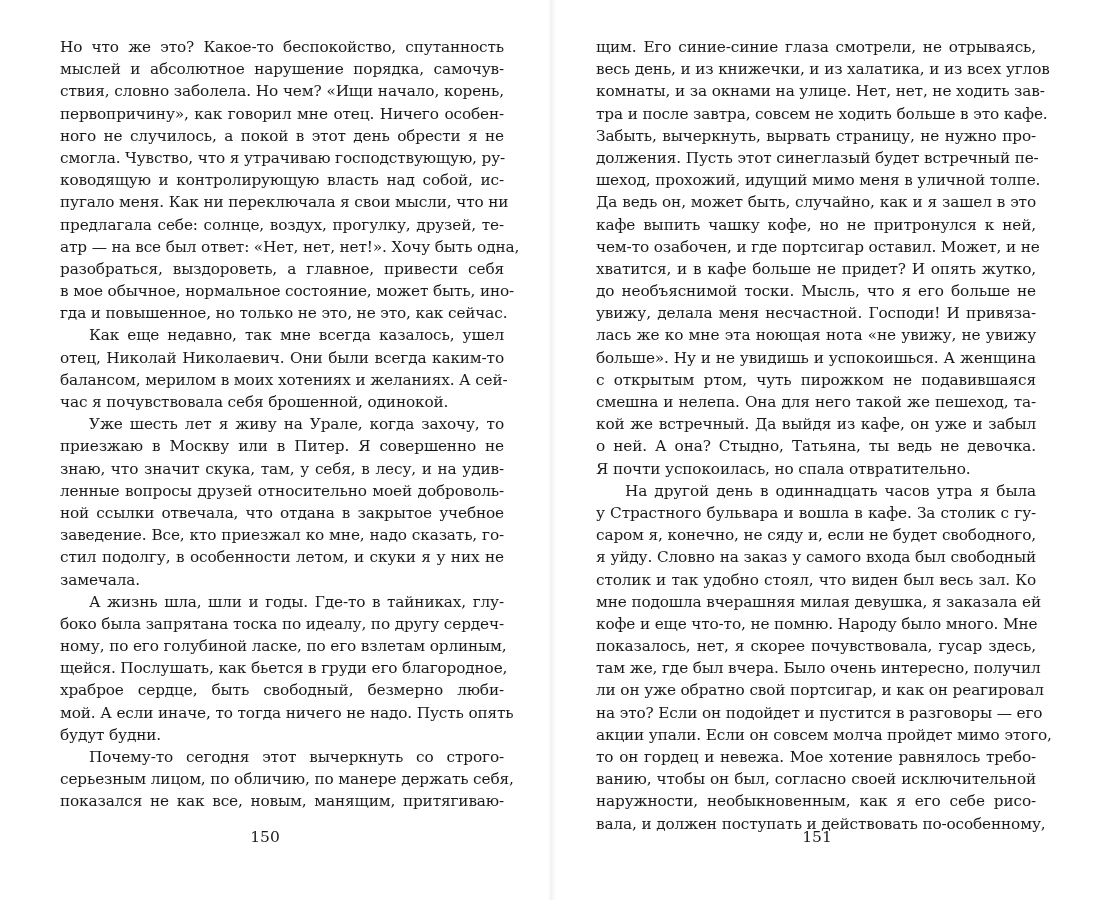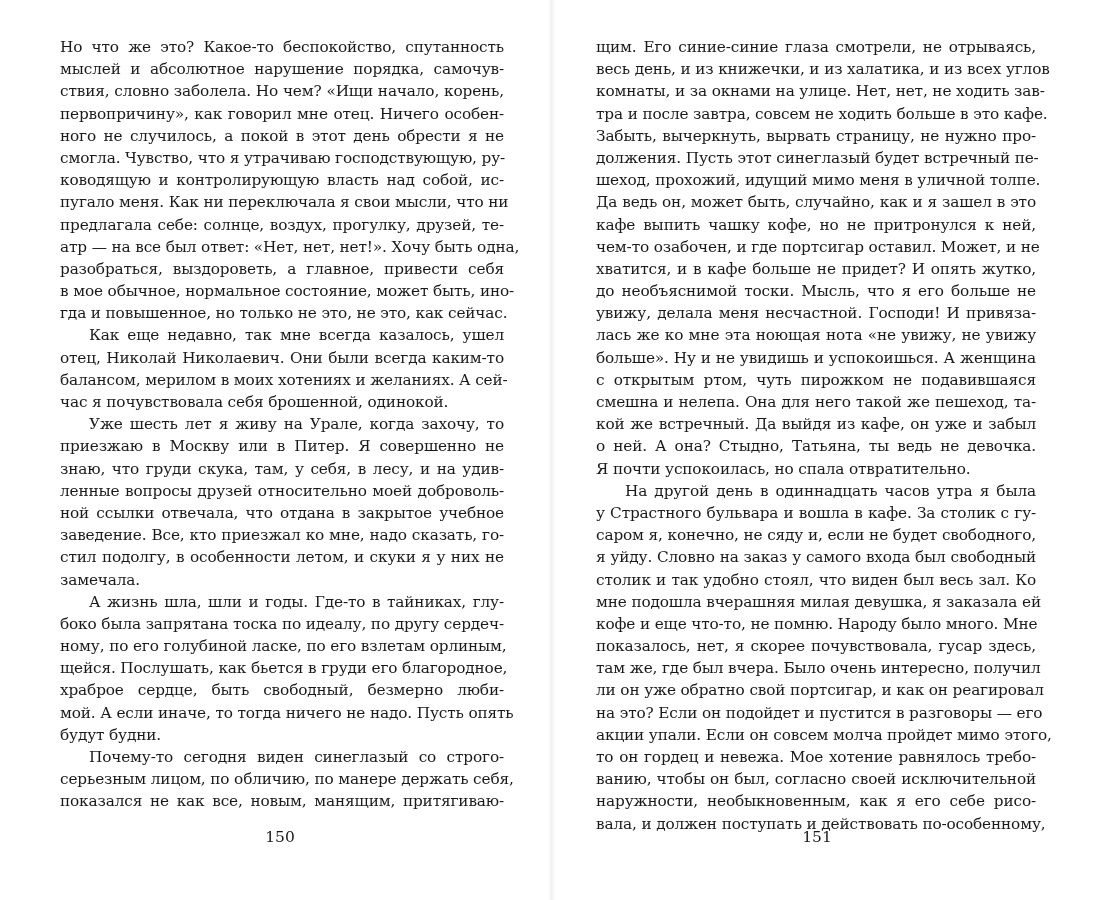--- a/index.html
+++ b/index.html
@@ -54,21 +54,21 @@
     .line.indent {
       padding-left: 29px;
     }
     .page-number {
       position: absolute;
       top: 828px;
       font-size: 15.5px;
       text-align: center;
       width: 60px;
     }
-    .pn-left { left: 250px; }
+    .pn-left { left: 235px; }
     .pn-right { left: 787px; }
   </style>
 </head>
 <body>
 
 <div class="spread">
   <div class="gutter"></div>
 
   <div class="page page-left">
     <div class="text-block">
@@ -84,34 +84,34 @@
         <span class="line">атр — на все был ответ: «Нет, нет, нет!». Хочу быть одна,</span>
         <span class="line">разобраться, выздороветь, а главное, привести себя</span>
         <span class="line">в мое обычное, нормальное состояние, может быть, ино-</span>
         <span class="line last">гда и повышенное, но только не это, не это, как сейчас.</span>
         <span class="line indent">Как еще недавно, так мне всегда казалось, ушел</span>
         <span class="line">отец, Николай Николаевич. Они были всегда каким-то</span>
         <span class="line">балансом, мерилом в моих хотениях и желаниях. А сей-</span>
         <span class="line last">час я почувствовала себя брошенной, одинокой.</span>
         <span class="line indent">Уже шесть лет я живу на Урале, когда захочу, то</span>
         <span class="line">приезжаю в Москву или в Питер. Я совершенно не</span>
-        <span class="line">знаю, что груди скука, там, у себя, в лесу, и на удив-</span>
+        <span class="line">знаю, что значит скука, там, у себя, в лесу, и на удив-</span>
         <span class="line">ленные вопросы друзей относительно моей доброволь-</span>
         <span class="line">ной ссылки отвечала, что отдана в закрытое учебное</span>
         <span class="line">заведение. Все, кто приезжал ко мне, надо сказать, го-</span>
         <span class="line">стил подолгу, в особенности летом, и скуки я у них не</span>
         <span class="line last">замечала.</span>
         <span class="line indent">А жизнь шла, шли и годы. Где-то в тайниках, глу-</span>
         <span class="line">боко была запрятана тоска по идеалу, по другу сердеч-</span>
         <span class="line">ному, по его голубиной ласке, по его взлетам орлиным,</span>
         <span class="line">щейся. Послушать, как бьется в груди его благородное,</span>
         <span class="line">храброе сердце, быть свободный, безмерно люби-</span>
         <span class="line">мой. А если иначе, то тогда ничего не надо. Пусть опять</span>
         <span class="line last">будут будни.</span>
-        <span class="line indent">Почему-то сегодня виден синеглазый со строго-</span>
+        <span class="line indent">Почему-то сегодня этот вычеркнуть со строго-</span>
         <span class="line">серьезным лицом, по обличию, по манере держать себя,</span>
         <span class="line">показался не как все, новым, манящим, притягиваю-</span>
       </div>
   </div>
   <div class="page-number pn-left">150</div>
 
   <div class="page page-right">
     <div class="text-block">
         <span class="line">щим. Его синие-синие глаза смотрели, не отрываясь,</span>
         <span class="line">весь день, и из книжечки, и из халатика, и из всех углов</span>

